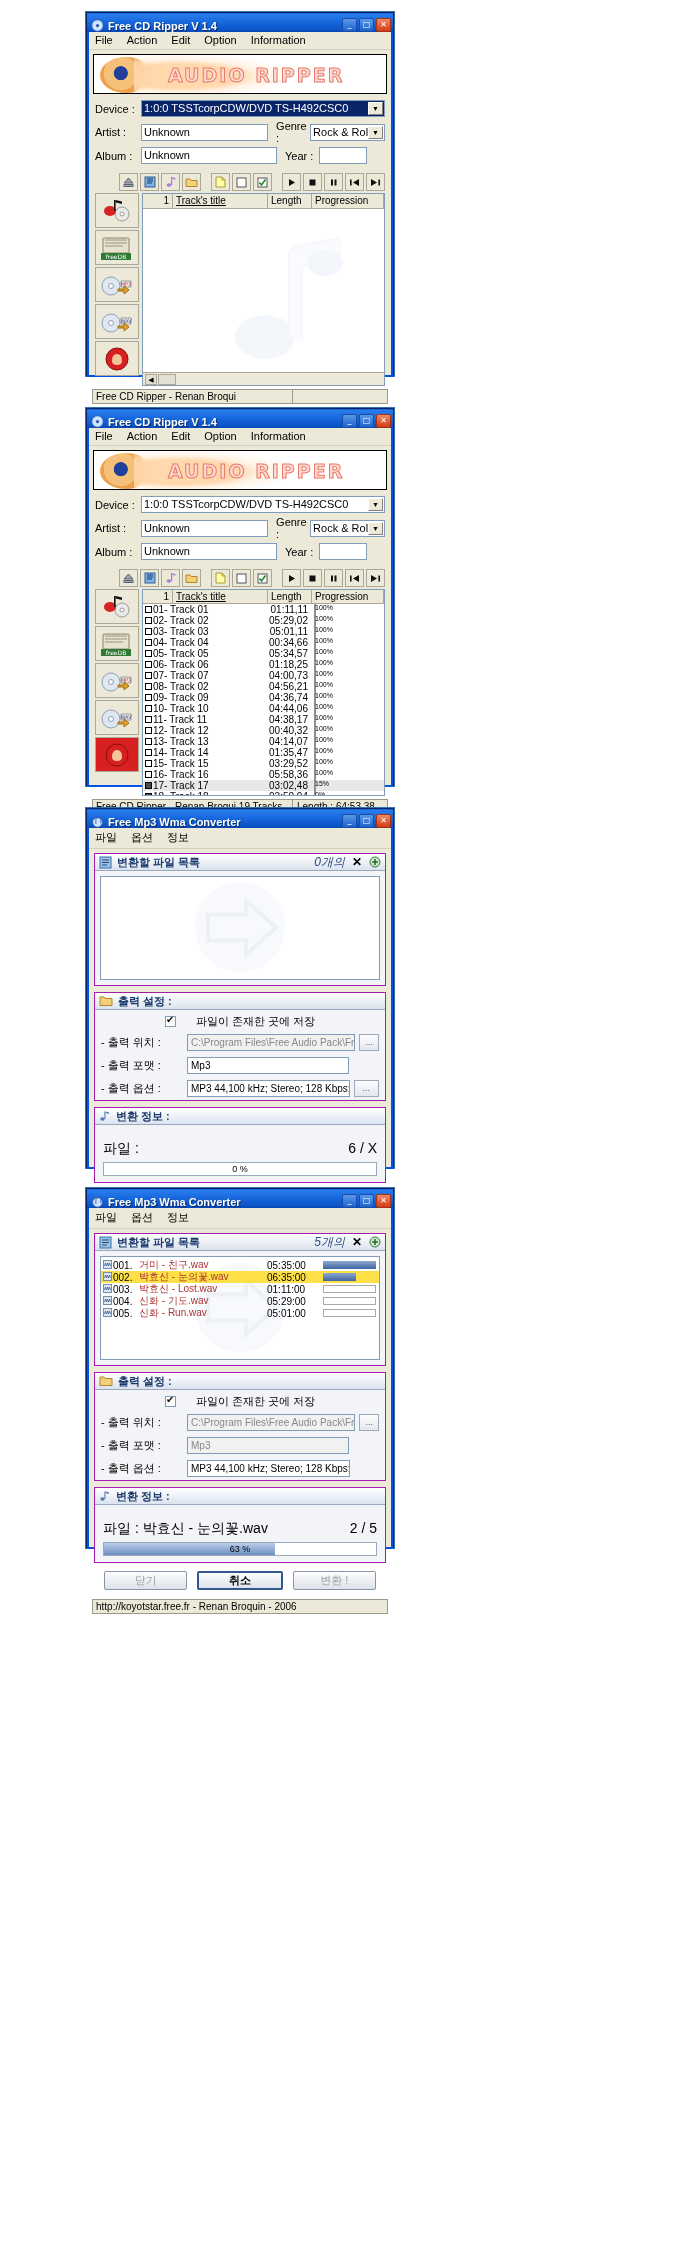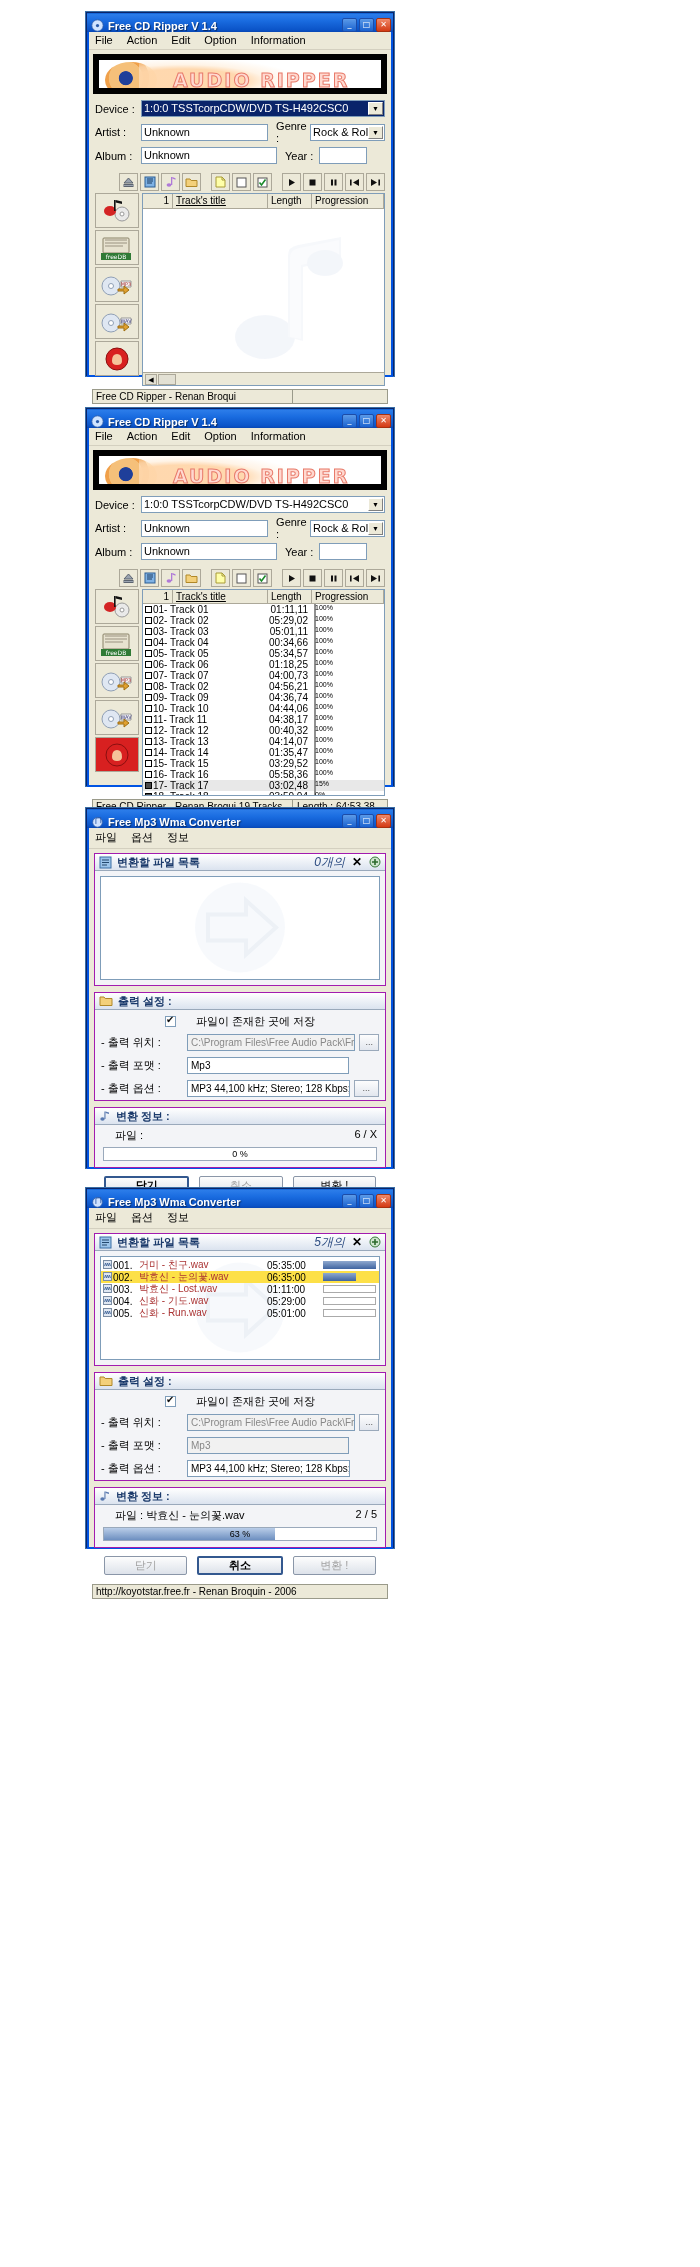--- a/index.html
+++ b/index.html
@@ -61,21 +61,21 @@
     padding: 2px 4px 3px 6px;
     display: flex; gap: 14px;
     font-size: 11px; color: #000;
   }
   .menubar span { cursor: default; }
 
   
   .banner {
     margin: 4px;
     height: 40px;
-    border: 6px solid #000000;
+    border: 1px solid #000000;
     background: #fff;
     position: relative;
     overflow: hidden;
   }
   .banner .blob {
     position: absolute; left: 6px; top: 2px;
     width: 52px; height: 36px;
     border-radius: 50%;
     background: radial-gradient(circle at 40% 45%, #1f3f9a 0 18%, #f5c07a 20% 45%, #f0a04a 47% 62%, #ffd9a0 64% 100%);
     filter: blur(0.4px);
@@ -237,21 +237,21 @@
   }
   .oin.dis { background: #f1f1f1; color: #888; }
   .obtn {
     width: 26px; height: 17px; margin-left: 4px;
     border: 1px solid #9aa9bb; background: linear-gradient(180deg,#fdfdfd,#e2e6ee);
     font-size: 9px; line-height: 14px; text-align:center; color:#555;
   }
   .chkrow { display:flex; align-items:center; justify-content:center; gap:20px; font-size:11px; padding: 4px 0 2px 0;}
   .chkbox { width:11px;height:11px;border:1px solid #7f9db9;background:#fff;display:inline-block;position:relative;}
   .chkbox.on:after{content:"✔";position:absolute;left:0;top:-3px;font-size:10px;color:#111;}
-  .infrow { display:flex; font-size:11px; padding: 3px 8px 1px 20px; }
+  .infrow { display:flex; font-size:14px; padding: 3px 8px 1px 8px; margin-top: 12px; }
   .infrow .ileft { flex:1 1 auto; white-space:nowrap; overflow:hidden;}
   .infrow .iright { flex:0 0 auto; }
   .bigbar {
     margin: 3px 8px 6px 8px; height: 14px;
     border: 1px solid #9aa9bb; background: #fff; position: relative;
   }
   .bigbar i { position:absolute;left:0;top:0;bottom:0; background: linear-gradient(180deg,#b9cde8,#6d8fc0);}
   .bigbar b { position:absolute;left:0;right:0;top:0;line-height:12px;text-align:center;font-size:9px;font-weight:normal;}
   .btnrow { display:flex; gap: 10px; padding: 2px 10px 5px 10px; }
   .dbtn {

